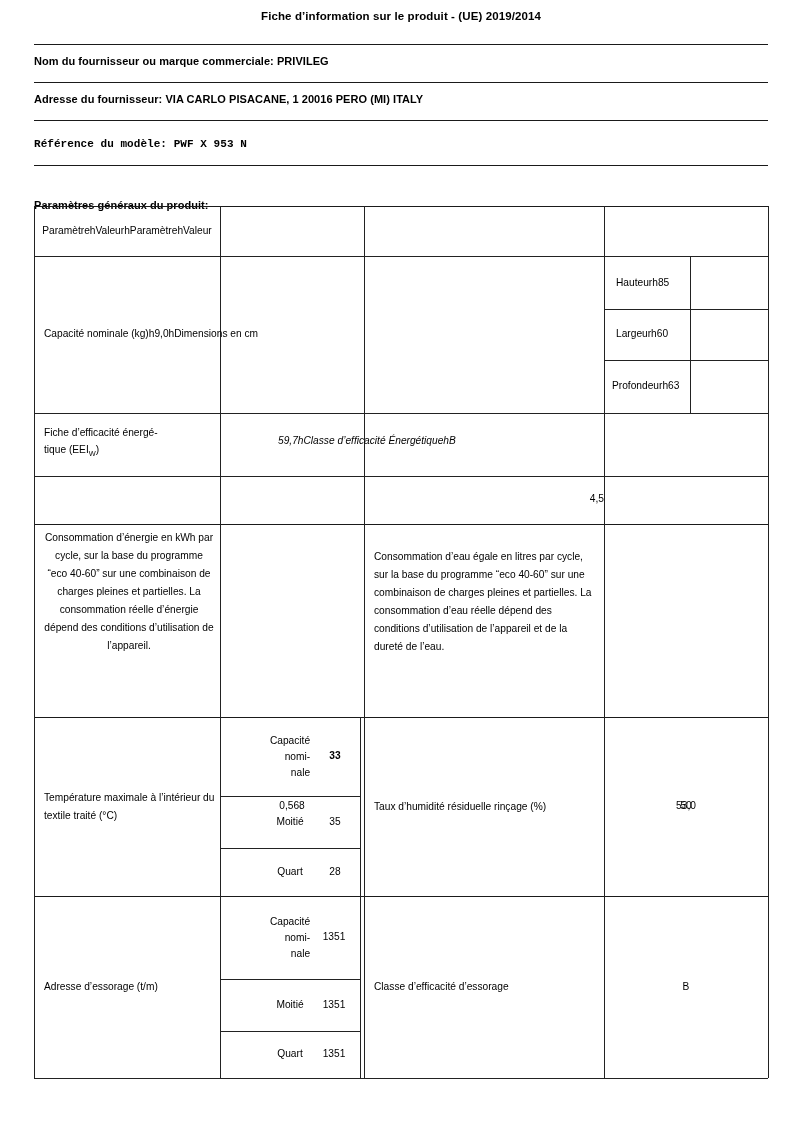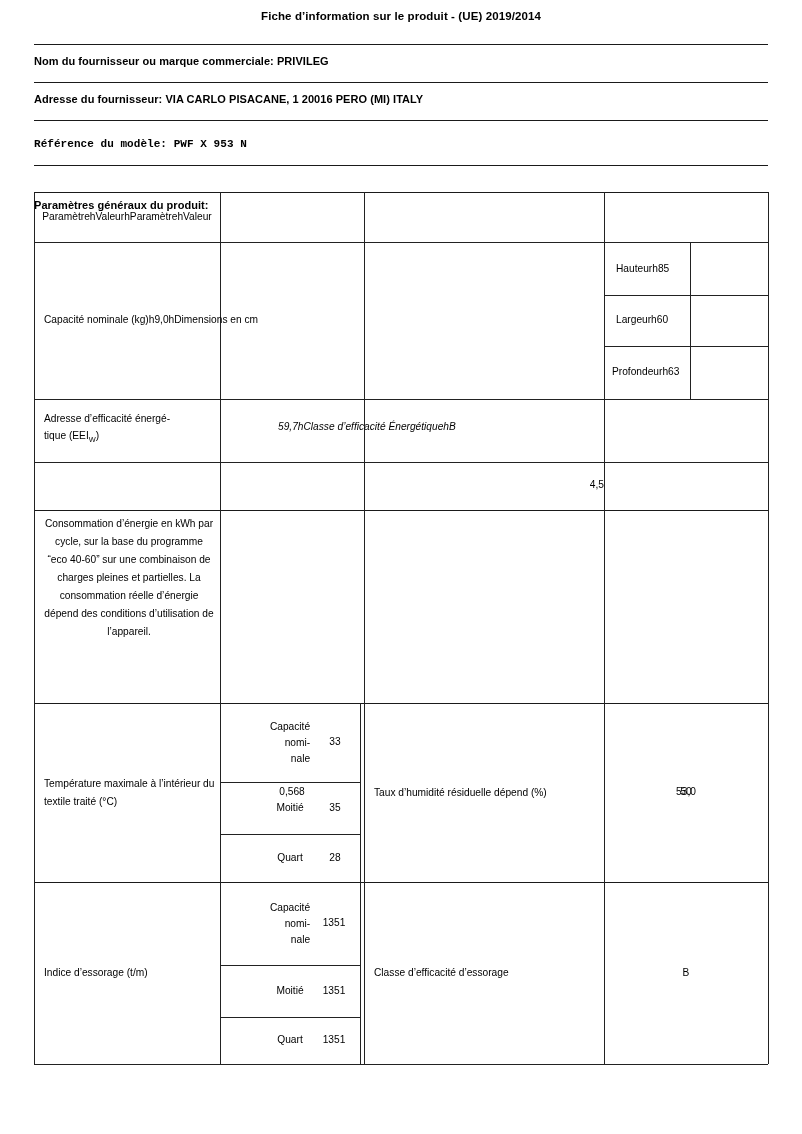--- a/index.html
+++ b/index.html
@@ -48,21 +48,21 @@
     font-size: 11px;
     font-weight: bold;
     letter-spacing: 0.05px;
     white-space: nowrap;
   }
 
   
   .tbl {
     position: absolute;
     left: 34px;
-    top: 192px;
+    top: 206px;
     width: 734px;
     height: 872px;
   }
 
   
   .vline {
     position: absolute;
     width: 0;
     border-left: 1.1px solid #222222;
   }
@@ -152,49 +152,50 @@
 
     <div class="cell vmid-c" style="left:0; top:0; width:186px; height:50px;">ParamètrehValeurhParamètrehValeur</div>
 
     <div class="cell vmid" style="left:10px; top:50px; width:320px; height:157px;">Capacité nominale (kg)h9,0hDimensions en cm</div>
 
     <div class="cell vmid" style="left:582px; top:52px; width:200px; height:51px;">Hauteurh85</div>
     <div class="cell vmid" style="left:582px; top:103px; width:200px; height:51px;">Largeurh60</div>
     <div class="cell vmid" style="left:578px; top:154px; width:200px; height:53px;">Profondeurh63</div>
 
     <div class="cell wrap" style="left:10px; top:219px; width:176px;">
-      <span>Adresse d’efficacité énergé-</span><br>
+      <span>Fiche d’efficacité énergé-</span><br>
       <span>tique (EEI</span><span class="sub">W</span><span>)</span>
     </div>
 
     <div class="cell" style="left:244px; top:227px; width:400px;font-style:italic;">59,7hClasse d’efficacité ÉnergétiquehB</div>
 
     <div class="cell center" style="left:470px; top:285px; width:100px;">4,5</div>
 
     <div class="cell wrap" style="left:10px; top:323px; width:170px; line-height:18px;text-align:center;">Consommation d’énergie en kWh par cycle, sur la base du programme “eco 40-60” sur une combinaison de charges pleines et partielles. La consommation réelle d’énergie dépend des conditions d’utilisation de l’appareil.</div>
     <div class="cell vmid-c" style="left:186px; top:511px; width:144px; height:179px;">0,568</div>
 
+    <div class="cell wrap" style="left:340px; top:342px; width:224px; line-height:18px;">Consommation d’eau égale en litres par cycle, sur la base du programme “eco 40-60” sur une combinaison de charges pleines et partielles. La consommation d’eau réelle dépend des conditions d’utilisation de l’appareil et de la dureté de l’eau.</div>
     <div class="cell vmid-c" style="left:570px; top:511px; width:164px; height:179px;">50</div>
 
     <div class="cell wrap vmid" style="left:10px; top:511px; width:176px; height:179px; line-height:18px;">Température maximale à l’intérieur du textile traité (°C)</div>
 
     <div class="cell wrap center vmid-c" style="left:188px; top:511px; width:136px; height:79px; line-height:16px;">Capacité<br>nomi-<br>nale</div>
     <div class="cell vmid-c" style="left:326px; top:511px; width:4px; height:79px;"></div>
-    <div class="cell center vmid-c" style="left:276px; top:511px; width:50px; height:79px;">33</div>
+    <div class="cell center vmid-c" style="left:276px; top:511px; width:50px; height:79px;font-weight:bold;">33</div>
 
     <div class="cell center vmid-c" style="left:188px; top:590px; width:136px; height:52px;">Moitié</div>
     <div class="cell center vmid-c" style="left:276px; top:590px; width:50px; height:52px;">35</div>
 
     <div class="cell center vmid-c" style="left:188px; top:642px; width:136px; height:48px;">Quart</div>
     <div class="cell center vmid-c" style="left:276px; top:642px; width:50px; height:48px;">28</div>
 
-    <div class="cell wrap vmid" style="left:340px; top:511px; width:222px; height:179px; line-height:18px;">Taux d’humidité résiduelle dépend (%)</div>
+    <div class="cell wrap vmid" style="left:340px; top:511px; width:222px; height:179px; line-height:18px;">Taux d’humidité résiduelle rinçage (%)</div>
     <div class="cell vmid-c" style="left:570px; top:511px; width:164px; height:179px;">53,0</div>
 
-    <div class="cell wrap vmid" style="left:10px; top:690px; width:176px; height:182px; line-height:18px;">Indice d’essorage (t/m)</div>
+    <div class="cell wrap vmid" style="left:10px; top:690px; width:176px; height:182px; line-height:18px;">Adresse d’essorage (t/m)</div>
 
     <div class="cell wrap center vmid-c" style="left:188px; top:690px; width:136px; height:83px; line-height:16px;">Capacité<br>nomi-<br>nale</div>
     <div class="cell center vmid-c" style="left:272px; top:690px; width:56px; height:83px;">1351</div>
 
     <div class="cell center vmid-c" style="left:188px; top:773px; width:136px; height:52px;">Moitié</div>
     <div class="cell center vmid-c" style="left:272px; top:773px; width:56px; height:52px;">1351</div>
 
     <div class="cell center vmid-c" style="left:188px; top:825px; width:136px; height:47px;">Quart</div>
     <div class="cell center vmid-c" style="left:272px; top:825px; width:56px; height:47px;">1351</div>
 

